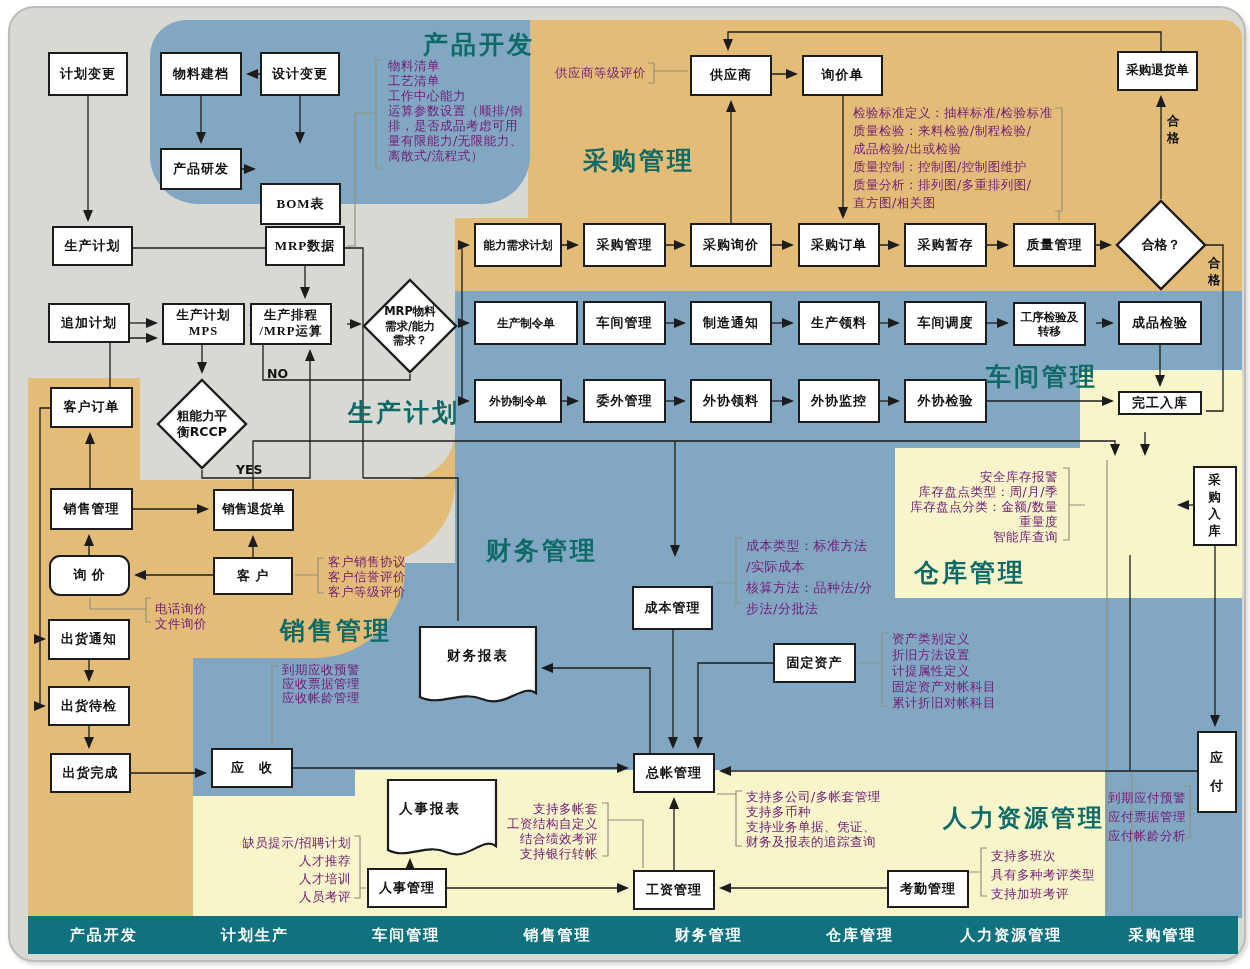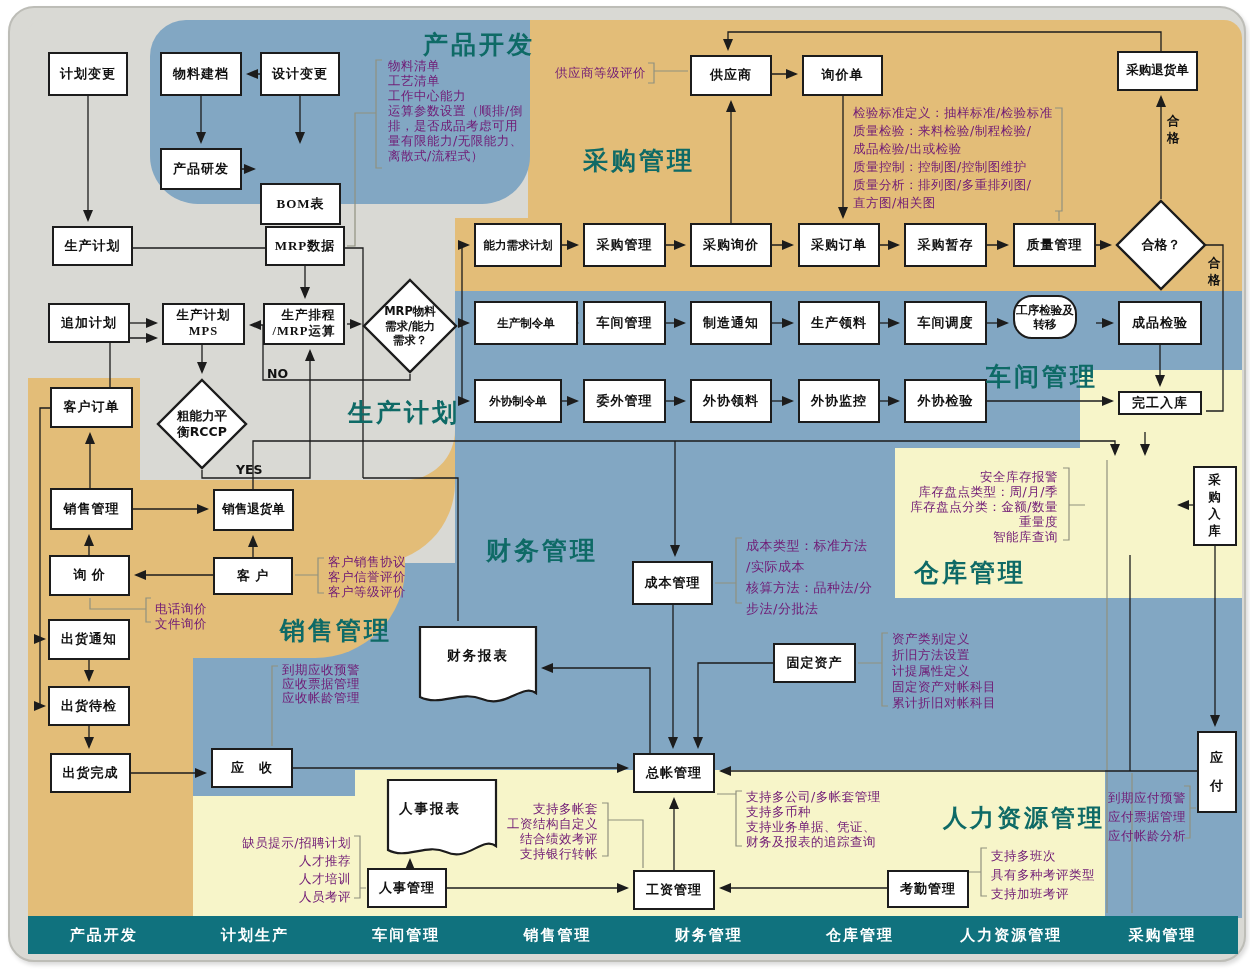--- a/index.html
+++ b/index.html
@@ -152,21 +152,21 @@
   <div class="bx" style="left:38px;top:44px;width:80px;height:44px;">计划变更</div>
   <div class="bx" style="left:150px;top:44px;width:82px;height:44px;">物料建档</div>
   <div class="bx" style="left:250px;top:44px;width:80px;height:44px;">设计变更</div>
   <div class="bx" style="left:150px;top:140px;width:82px;height:42px;">产品研发</div>
   <div class="bx" style="left:250px;top:140px;width:81px;height:42px;margin-top:35px;">BOM表</div>
   <div class="bx" style="left:42px;top:218px;width:81px;height:40px;">生产计划</div>
   <div class="bx" style="left:255px;top:218px;width:80px;height:40px;">MRP数据</div>
   <div class="bx" style="left:38px;top:295px;width:82px;height:40px;">追加计划</div>
   <div class="bx" style="left:152px;top:295px;width:83px;height:42px;font-size:12.5px;">生产计划
 MPS</div>
-  <div class="bx" style="left:253px;top:295px;width:82px;height:42px;font-size:12.5px;text-align:right;">生产排程
+  <div class="bx" style="left:240px;top:295px;width:82px;height:42px;font-size:12.5px;">生产排程
 /MRP运算</div>
   <div class="bx" style="left:40px;top:379px;width:83px;height:41px;">客户订单</div>
 
   <div class="dia" style="left:352px;top:270px;width:96px;height:96px;">
     <svg width="96" height="96" viewBox="0 0 96 96">
           <polygon points="48,2 94,48 48,94 2,48" fill="#fff" stroke="#1c1c1c" stroke-width="2.4"></polygon>
         </svg>
     <div class="dtx">MRP物料
 需求/能力
 需求？</div>
@@ -180,60 +180,60 @@
   </div>
   <div class="dia" style="left:1105px;top:191px;width:92px;height:92px;">
     <svg width="92" height="92" viewBox="0 0 92 92">
           <polygon points="46,2 90,46 46,90 2,46" fill="#fff" stroke="#1c1c1c" stroke-width="2.4"></polygon>
         </svg>
     <div class="dtx" style="font-size:13px;">合格？</div>
   </div>
 
   <div class="bx" style="left:40px;top:480px;width:83px;height:42px;">销售管理</div>
   <div class="bx" style="left:203px;top:481px;width:81px;height:42px;font-size:12.5px;letter-spacing:0;">销售退货单</div>
-  <div class="bx" style="left:39px;top:547px;width:81px;height:41px;">询 价</div>
+  <div class="bx" style="left:39px;top:547px;width:81px;height:41px;border-radius:11px;">询 价</div>
   <div class="bx" style="left:203px;top:549px;width:80px;height:38px;">客 户</div>
   <div class="bx" style="left:38px;top:611px;width:82px;height:41px;">出货通知</div>
   <div class="bx" style="left:38px;top:678px;width:82px;height:40px;">出货待检</div>
   <div class="bx" style="left:40px;top:745px;width:81px;height:40px;">出货完成</div>
   <div class="bx" style="left:201px;top:740px;width:82px;height:40px;">应　收</div>
 
   <div class="bx sm" style="left:464px;top:215px;width:88px;height:44px;">能力需求计划</div>
   <div class="bx" style="left:573px;top:215px;width:83px;height:44px;">采购管理</div>
   <div class="bx" style="left:680px;top:215px;width:82px;height:44px;">采购询价</div>
   <div class="bx" style="left:788px;top:215px;width:82px;height:44px;">采购订单</div>
   <div class="bx" style="left:894px;top:215px;width:83px;height:44px;">采购暂存</div>
   <div class="bx" style="left:1003px;top:215px;width:83px;height:44px;">质量管理</div>
 
   <div class="bx sm" style="left:464px;top:293px;width:104px;height:44px;">生产制令单</div>
   <div class="bx" style="left:573px;top:293px;width:83px;height:44px;">车间管理</div>
   <div class="bx" style="left:680px;top:293px;width:82px;height:44px;">制造通知</div>
   <div class="bx" style="left:788px;top:293px;width:82px;height:44px;">生产领料</div>
   <div class="bx" style="left:894px;top:293px;width:83px;height:44px;">车间调度</div>
-  <div class="bx sm" style="left:1003px;top:287px;width:64px;height:44px;border-radius:19px;">工序检验及
+  <div class="bx sm" style="left:1003px;top:294px;width:73px;height:44px;">工序检验及
 转移</div>
   <div class="bx" style="left:1108px;top:293px;width:84px;height:44px;">成品检验</div>
 
   <div class="bx sm" style="left:464px;top:371px;width:88px;height:44px;">外协制令单</div>
   <div class="bx" style="left:573px;top:371px;width:83px;height:44px;">委外管理</div>
   <div class="bx" style="left:680px;top:371px;width:82px;height:44px;">外协领料</div>
   <div class="bx" style="left:788px;top:371px;width:82px;height:44px;">外协监控</div>
   <div class="bx" style="left:894px;top:371px;width:83px;height:44px;">外协检验</div>
   <div class="bx" style="left:1108px;top:383px;width:84px;height:24px;">完工入库</div>
 
   <div class="bx" style="left:680px;top:47px;width:82px;height:41px;">供应商</div>
   <div class="bx" style="left:792px;top:47px;width:81px;height:41px;">询价单</div>
   <div class="bx" style="left:1107px;top:43px;width:81px;height:40px;font-size:12.5px;letter-spacing:0;">采购退货单</div>
 
   <div class="bx" style="left:1183px;top:458px;width:44px;height:80px;line-height:1.35;font-size:12.5px;">采
 购
 入
 库</div>
 
-  <div class="bx" style="left:622px;top:553px;width:81px;height:44px;">成本管理</div>
+  <div class="bx" style="left:622px;top:578px;width:81px;height:44px;">成本管理</div>
 
   <div class="doc" style="left:408px;top:617px;width:120px;height:86px;">
     <svg width="120" height="86" viewBox="0 0 120 86">
       <path d="M2,2 H118 V68 C104,58 88,84 64,74 C42,65 22,82 2,72 Z" fill="#fff" stroke="#1c1c1c" stroke-width="2.2"></path>
     </svg>
     <div class="dlabel">财务报表</div>
   </div>
   <div class="bx" style="left:763px;top:635px;width:83px;height:40px;">固定资产</div>
   <div class="bx" style="left:623px;top:745px;width:82px;height:40px;">总帐管理</div>
   <div class="bx" style="left:1187px;top:723px;width:40px;height:82px;line-height:1.1;">应

